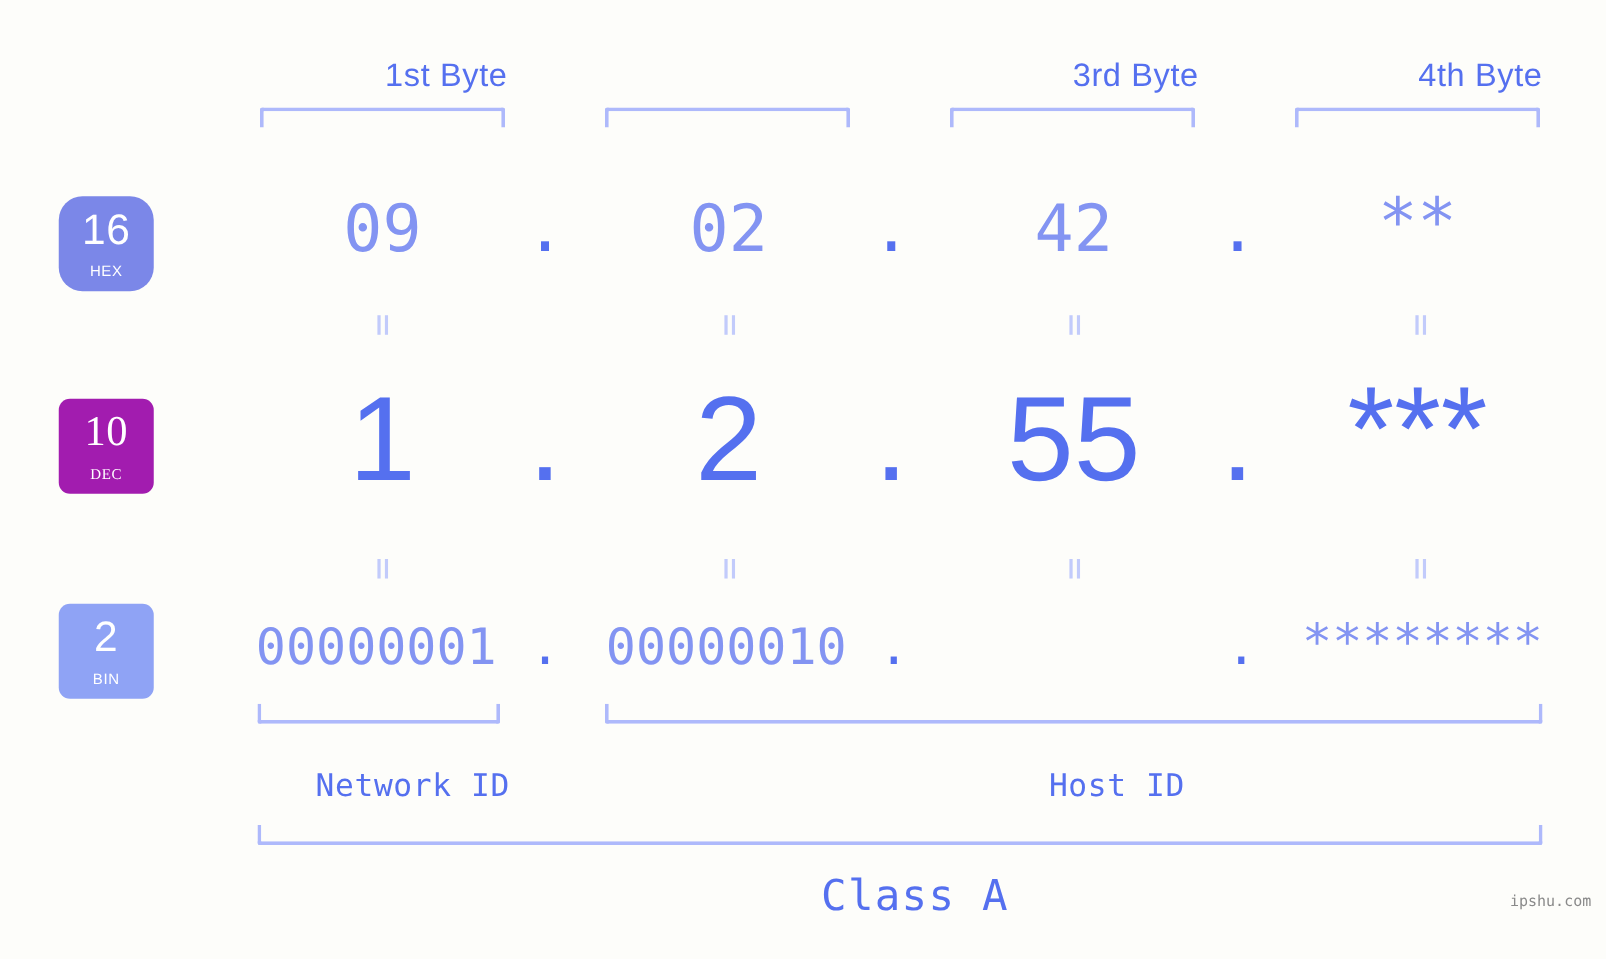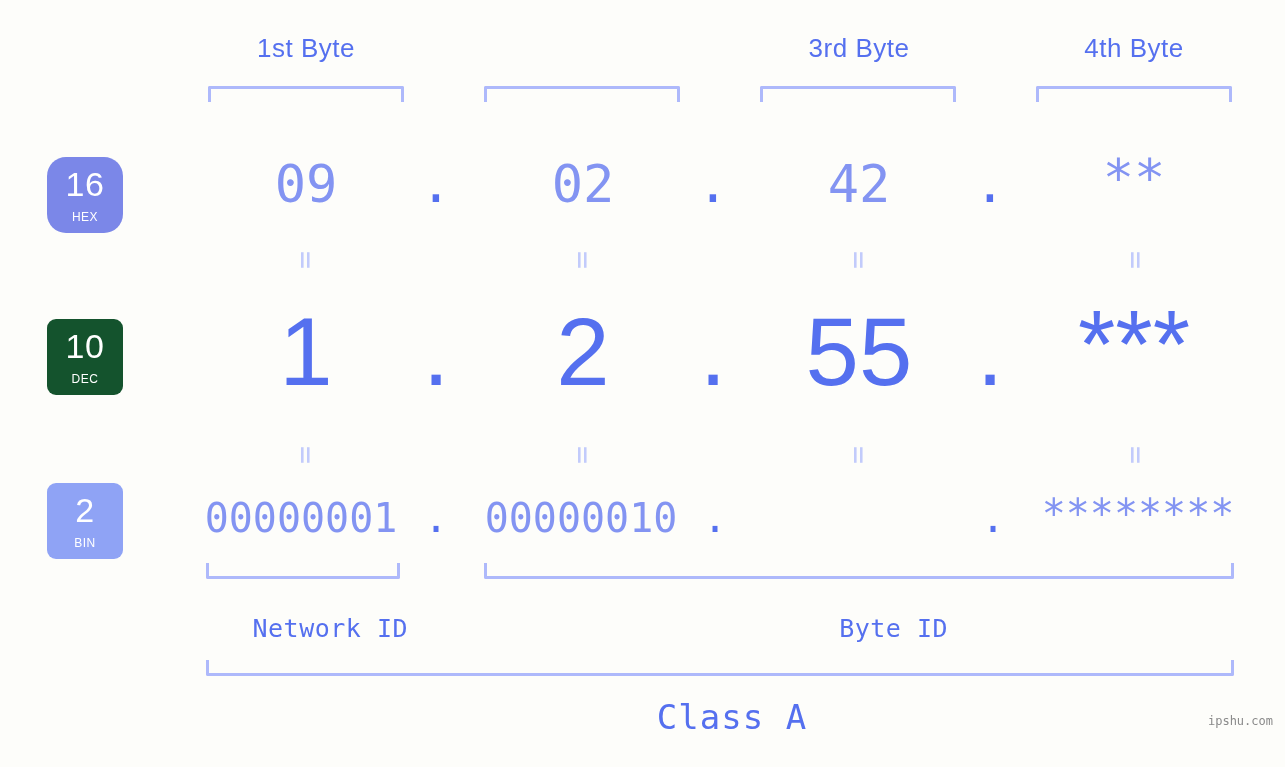--- a/index.html
+++ b/index.html
@@ -15,22 +15,22 @@
   #stage {
     position: relative;
     width: 1285px;
     height: 767px;
     background: #fdfdfa;
   }
 
   
   .byte-label {
     position: absolute;
-    top: 33px;
-    text-align: center;
+    top: 45px;
+    text-align: right;
     font-family: "Liberation Sans", sans-serif;
     font-size: 26px;
     color: #5570ef;
     letter-spacing: 0.5px;
     white-space: nowrap;
   }
 
   
   .bracket-down {           
     position: absolute;
@@ -68,21 +68,21 @@
     font-weight: 400;
     letter-spacing: 0.5px;
   }
   .badge .nm {
     font-size: 12px;
     font-weight: 400;
     margin-top: 10px;
     letter-spacing: 0.5px;
   }
   .badge-hex { background: #7b87e8; top: 157px; border-radius: 19px; }
-  .badge-dec { background: #14532d; top: 319px; }
+  .badge-dec { background: #a21caf; top: 319px; font-family: Liberation Serif, serif; }
   .badge-bin { background: #8fa3f5; top: 483px; }
 
   
   .cell {
     position: absolute;
     text-align: center;
     white-space: nowrap;
     line-height: 1;
   }
 
@@ -224,20 +224,20 @@
   <div class="cell bin-dot" style="left:386px; width:100px;">.</div>
   <div class="cell bin-val" style="left:481px; width:200px;">00000010</div>
   <div class="cell bin-dot" style="left:665px; width:100px;">.</div>
   <div class="cell bin-dot" style="left:943px; width:100px;">.</div>
   <div class="cell bin-val" style="left:1038px; width:200px; top:494px;">********</div>
 
   <div class="bracket-up" style="left:206px; top:563px; width:194px;"></div>
   <div class="bracket-up" style="left:484px; top:563px; width:750px;"></div>
 
   <div class="id-label" style="left:208px; top:614px; width:200px;">Network ID</div>
-  <div class="id-label" style="left:748px; top:614px; width:200px;">Byte ID</div>
+  <div class="id-label" style="left:748px; top:614px; width:200px;">Host ID</div>
 
   <div class="bracket-up" style="left:206px; top:660px; width:1028px;"></div>
   <div class="class-label" style="left:632px; top:697px; width:200px;">Class A</div>
 
   <div class="watermark">ipshu.com</div>
 
 </div>
 
 </body></html>

